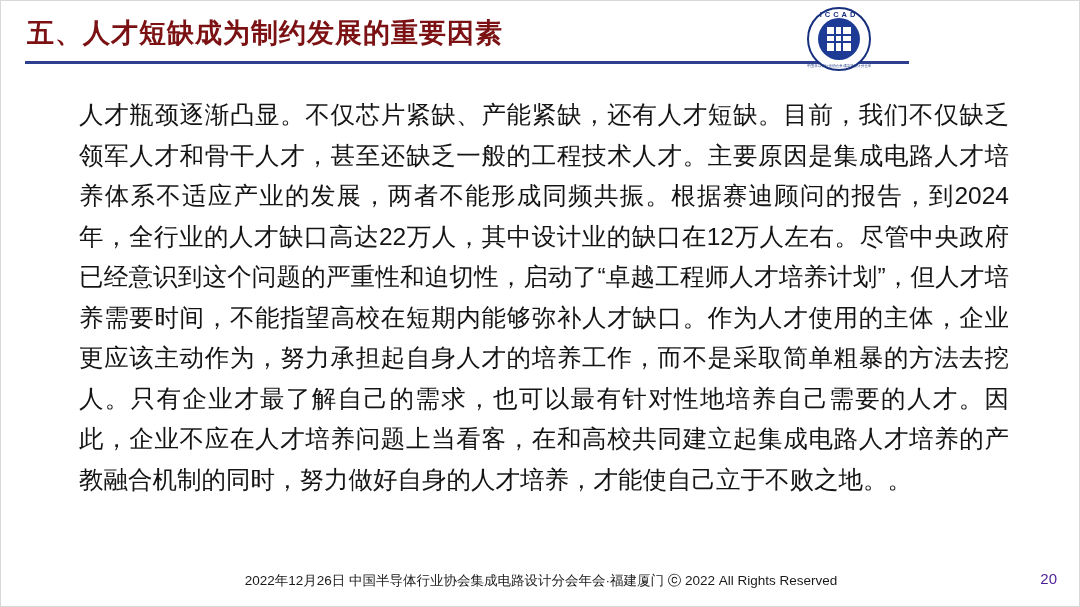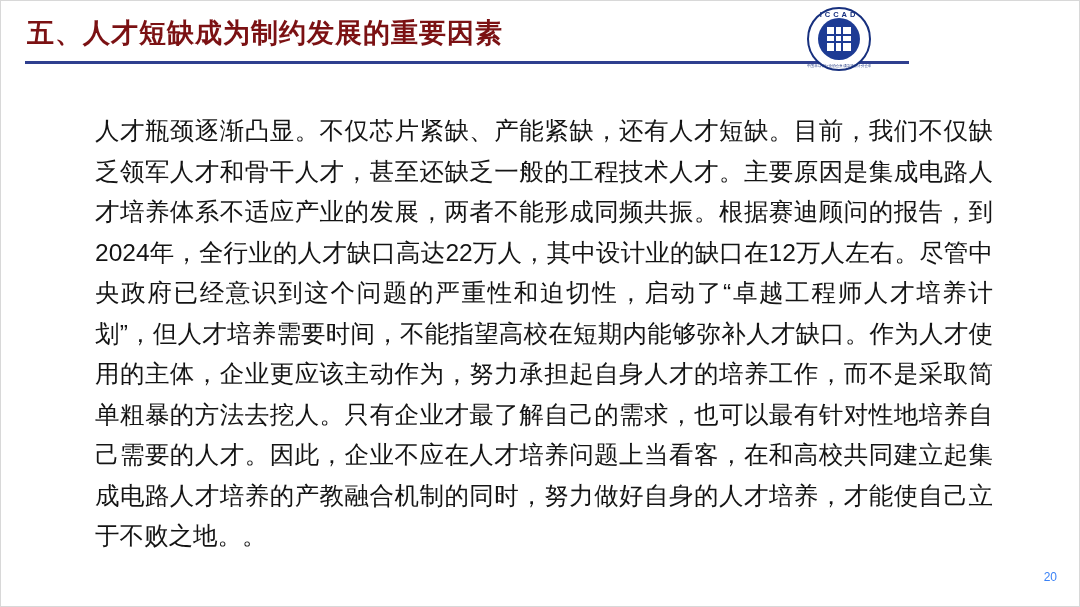--- a/index.html
+++ b/index.html
@@ -138,21 +138,21 @@
     top: 94px;
     width: 930px;
   }
   .body-par {
     font-size: 24.5px;
     line-height: 40.5px;
     color: #141414;
     text-align: justify;
     text-justify: inter-ideograph;
     font-family: "Liberation Sans", sans-serif;
-    margin: 16px;
+    margin: 0;
   }
 
   
   .footer {
     position: absolute;
     left: 0;
     bottom: 10px;
     width: 1080px;
     height: 24px;
   }
@@ -164,22 +164,22 @@
     text-align: center;
     font-size: 13.5px;
     color: #1a1a1a;
     font-family: "Liberation Sans", sans-serif;
     white-space: nowrap;
   }
   .page-number {
     position: absolute;
     right: 24px;
     top: -2px;
-    font-size: 12px;
-    color: #3b82f6;
+    font-size: 15px;
+    color: #4c1d95;
     font-family: "Liberation Sans", sans-serif;
   }
 </style>
 </head>
 <body>
 
 <div class="slide">
 
   <div class="header">
     <div class="title-text">五、人才短缺成为制约发展的重要因素</div>
@@ -193,16 +193,17 @@
       <div class="logo-letters">ICCAD</div>
       <div class="logo-sub">中国半导体行业协会集成电路设计分会年会</div>
     </div>
   </div>
 
   <div class="body-wrap">
     <p class="body-par">人才瓶颈逐渐凸显。不仅芯片紧缺、产能紧缺，还有人才短缺。目前，我们不仅缺乏领军人才和骨干人才，甚至还缺乏一般的工程技术人才。主要原因是集成电路人才培养体系不适应产业的发展，两者不能形成同频共振。根据赛迪顾问的报告，到2024年，全行业的人才缺口高达22万人，其中设计业的缺口在12万人左右。尽管中央政府已经意识到这个问题的严重性和迫切性，启动了“卓越工程师人才培养计划”，但人才培养需要时间，不能指望高校在短期内能够弥补人才缺口。作为人才使用的主体，企业更应该主动作为，努力承担起自身人才的培养工作，而不是采取简单粗暴的方法去挖人。只有企业才最了解自己的需求，也可以最有针对性地培养自己需要的人才。因此，企业不应在人才培养问题上当看客，在和高校共同建立起集成电路人才培养的产教融合机制的同时，努力做好自身的人才培养，才能使自己立于不败之地。。</p>
   </div>
 
   <div class="footer">
+    <div class="footer-text">2022年12月26日 中国半导体行业协会集成电路设计分会年会·福建厦门 ⓒ 2022 All Rights Reserved</div>
     <div class="page-number">20</div>
   </div>
 
 </div>
 
 </body></html>

